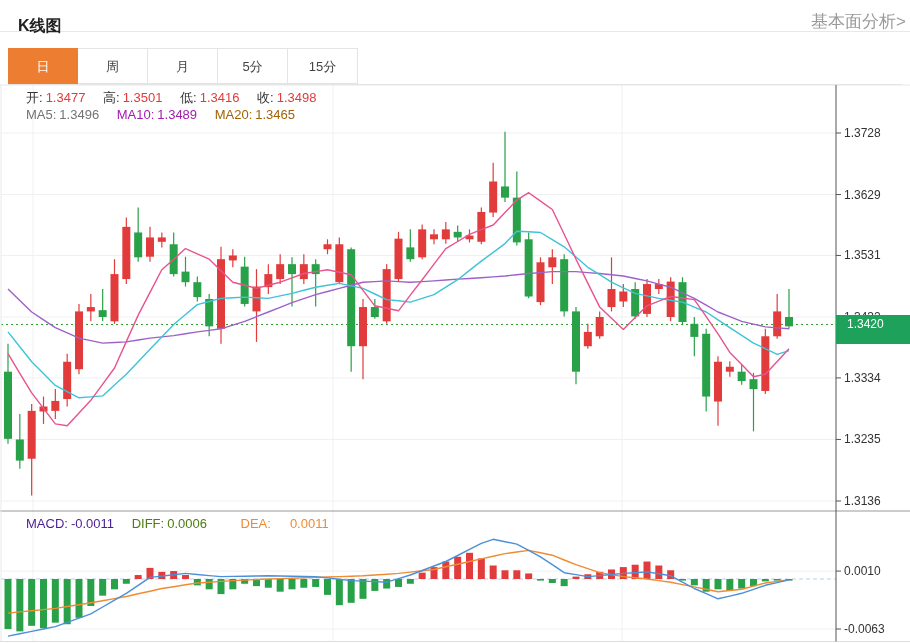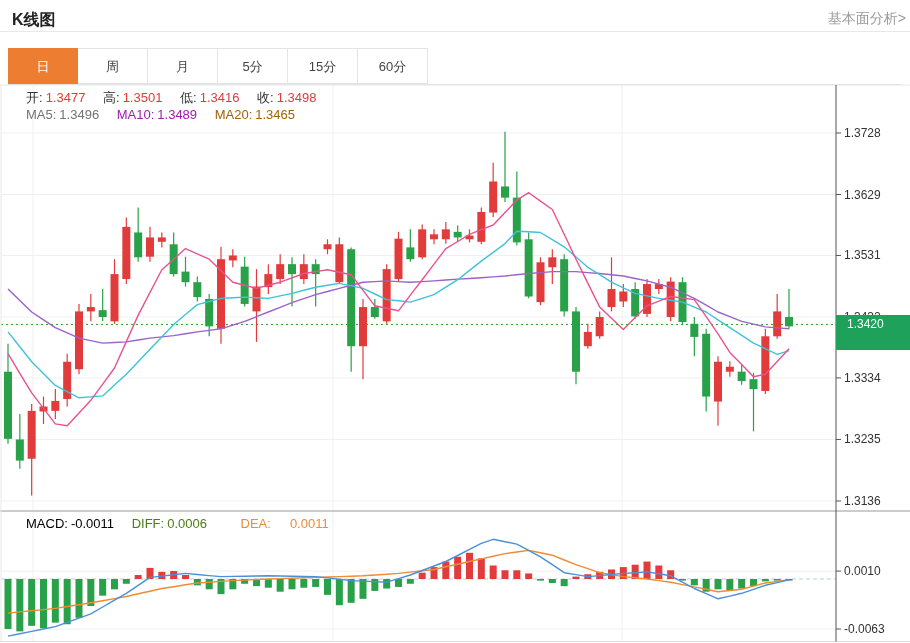--- a/index.html
+++ b/index.html
@@ -1,44 +1,44 @@
 <!DOCTYPE html>
 <html><head>
 <meta charset="utf-8">
 <style>
   html,body{margin:0;padding:0;}
   body{
     width:910px;height:643px;position:relative;overflow:hidden;
     background:#ffffff;font-family:"Liberation Sans",sans-serif;
   }
   .header{position:absolute;left:0;top:0;width:910px;height:31px;border-bottom:1px solid #e8e8e8;}
-  .page-title{position:absolute;left:8px;top:6px;font-size:16px;font-weight:bold;color:#222;margin:4px;}
-  .fa-link{position:absolute;right:4px;top:10px;font-size:14px;color:#999;text-decoration:none;cursor:pointer;}
+  .page-title{position:absolute;left:8px;top:6px;font-size:16px;font-weight:bold;color:#222;margin:10px;}
+  .fa-link{position:absolute;right:4px;top:10px;font-size:17px;color:#999;text-decoration:none;cursor:pointer;}
   .tabbar{position:absolute;left:8px;top:48px;width:894px;height:36px;display:flex;border-bottom:1px solid #e4e4e4;}
   .tab{
     width:70px;height:36px;line-height:36px;text-align:center;font-size:13px;color:#444;
     background:#fff;border:1px solid #e4e4e4;border-left:none;box-sizing:border-box;cursor:pointer;
   }
   .tab:first-child{border-left:1px solid #e4e4e4;}
   .tab.active{background:#ed7d31;border-color:#ed7d31;color:#fff;}
   #chart-svg{position:absolute;left:0;top:0;z-index:0;}
   .chart-region{position:absolute;left:0;width:910px;z-index:1;}
   .legend{position:absolute;z-index:2;pointer-events:none;font-size:13px;white-space:nowrap;}
   .legend span{margin-right:3px;}
   .legend .grp{margin-right:14px;}
   .lbl{color:#333;}
   .val-red{color:#e23b3b;}
   .c-ma5{color:#737373;}
   .c-ma10{color:#a21caf;}
   .c-ma20{color:#a16207;}
-  .c-macd{color:#000000;margin-top:32px;}
+  .c-macd{color:#4c1d95;margin-top:32px;}
   .c-diff{color:#4d7c0f;}
   .c-dea{color:#ef8b33;margin-left:16px;}
   #price-badge{
-    position:absolute;left:836px;width:74px;height:35px;z-index:3;background:#1ea25b;color:#fff;
+    position:absolute;left:836px;width:74px;height:29px;z-index:3;background:#1ea25b;color:#fff;
     font-size:12px;line-height:19px;padding-left:11px;box-sizing:border-box;
   }
 </style>
 </head>
 <body>
 
 <svg id="chart-svg" width="910" height="643">
     <g>
       <line x1="33" y1="85" x2="33" y2="641.5" stroke="#f0f0f0" stroke-width="1"></line>
       <line x1="333" y1="85" x2="333" y2="641.5" stroke="#f0f0f0" stroke-width="1"></line>
@@ -306,21 +306,20 @@
   <h1 class="page-title">K线图</h1>
   <a class="fa-link">基本面分析&gt;</a>
 </div>
 
 <div class="tabbar">
   <div class="tab active">日</div>
   <div class="tab">周</div>
   <div class="tab">月</div>
   <div class="tab">5分</div>
   <div class="tab">15分</div>
-  <div class="tab">60分</div>
 </div>
 
 <div class="chart-region" style="top:85px;height:426px;"></div>
 <div class="chart-region" style="top:511px;height:131px;"></div>
 
 <div class="legend" style="left:26px;top:89px;">
   <span class="lbl">开:</span><span class="val-red grp">1.3477</span>
   <span class="lbl">高:</span><span class="val-red grp">1.3501</span>
   <span class="lbl">低:</span><span class="val-red grp">1.3416</span>
   <span class="lbl">收:</span><span class="val-red">1.3498</span>

